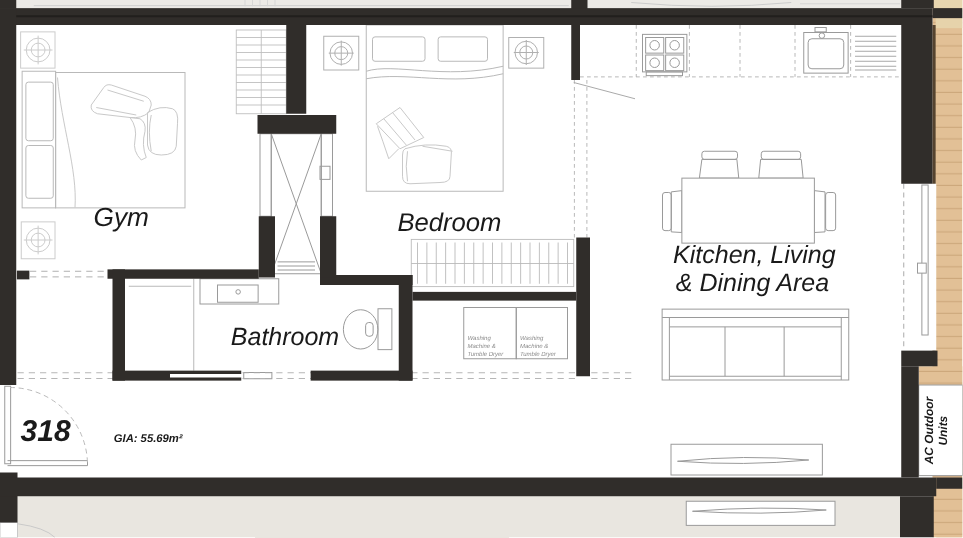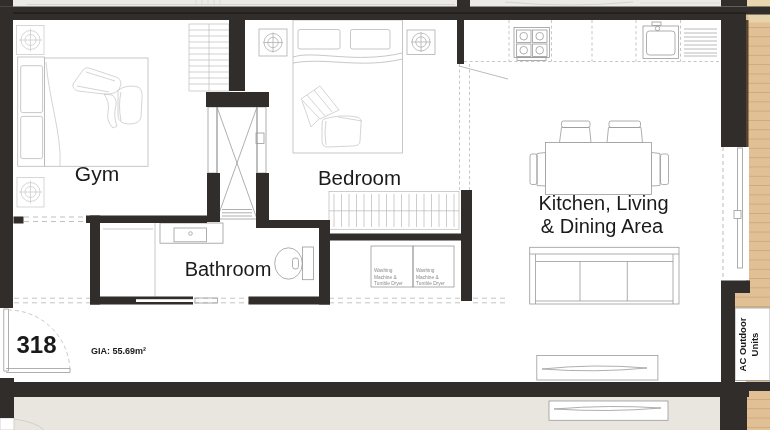--- a/index.html
+++ b/index.html
@@ -1,16 +1,16 @@
 <!DOCTYPE html>
 <html><head>
 <meta charset="utf-8">
 <style>
   html,body{margin:0;padding:0;background:#fff;}
-  #plan{position:relative;width:770px;height:430px;overflow:hidden;font-family:"Liberation Sans",sans-serif;}
+  #plan{position:relative;width:770px;height:430px;overflow:hidden;font-family:"Liberation Sans",sans-serif;font-style:italic;}
 </style>
 </head>
 <body>
 <div id="plan">
 <svg width="770" height="430" viewBox="0 0 770 430">
 <defs>
 <pattern id="wd" width="30" height="9.3" patternUnits="userSpaceOnUse">
   <rect width="30" height="9.3" fill="#e2c096"></rect>
   <rect y="8.4" width="30" height="0.9" fill="#cda87c"></rect>
 </pattern>

